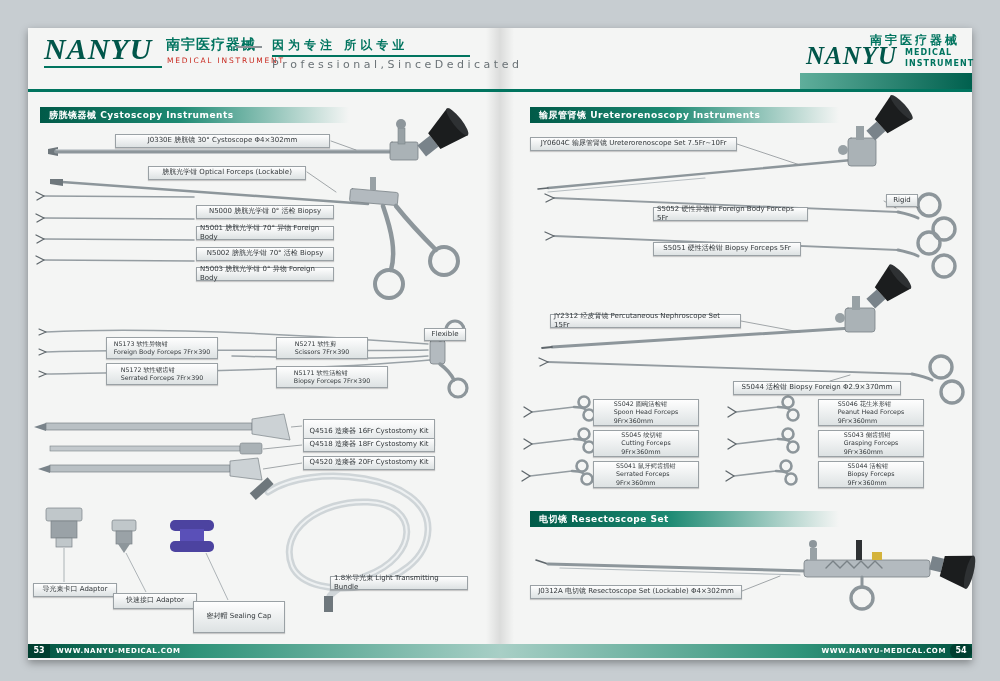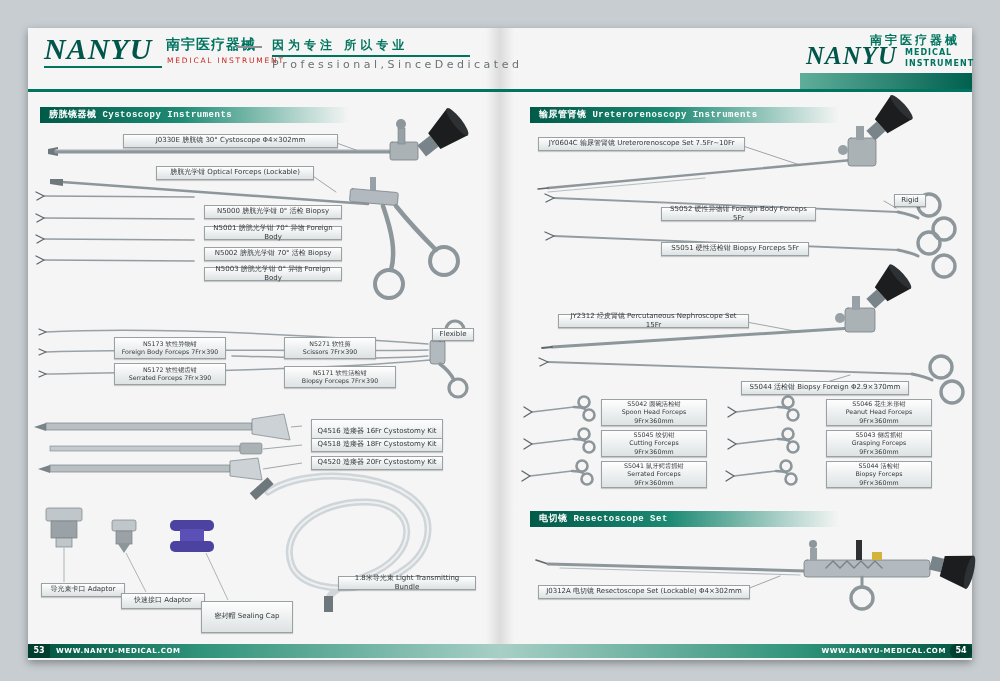--- a/index.html
+++ b/index.html
@@ -10,25 +10,25 @@
   #gutter{left:486px;top:28px;width:28px;height:632px;
           background:linear-gradient(to right,rgba(0,0,0,0),rgba(0,0,0,.10) 50%,rgba(0,0,0,0));}
   
   .logo-big{font-family:"Liberation Serif",serif;font-style:italic;font-weight:800;color:#00564a;}
   .teal{color:#00745f;}
   .red{color:#c8281e;}
   #rule{left:28px;top:89px;width:944px;height:3px;background:#00745f;}
   #rband{left:800px;top:73px;width:172px;height:16px;background:linear-gradient(to right,#5fae9b,#00604e);}
   
   .banner{height:16px;background:linear-gradient(to right,#005a48,#1d8a73 45%,rgba(141,197,184,0));
-          color:#fff;font-size:9px;font-weight:bold;line-height:16px;padding-left:9px;letter-spacing:.5px;font-family:Liberation Mono, monospace;}
+          color:#fff;font-size:9px;font-weight:bold;line-height:16px;padding-left:9px;letter-spacing:.5px;}
   
   .lbl{box-sizing:border-box;border:1px solid #9aa1a5;background:linear-gradient(#fefefe,#dde2e3);
        color:#33383b;font-size:7px;line-height:1.3;display:flex;align-items:center;justify-content:center;
-       text-align:center;padding:1px 3px;white-space:pre-line;box-shadow:0 1px 1px rgba(0,0,0,.18);margin-left:8px;}
+       text-align:left;padding:1px 3px;white-space:pre-line;box-shadow:0 1px 1px rgba(0,0,0,.18);}
   .lbl.sm{font-size:6.3px;}
   
   #fbar{left:28px;top:644px;width:944px;height:14px;
         background:linear-gradient(to right,#00523f,#2f9379 18%,#a8cfc6 50%,#2f9379 82%,#00523f);}
   .pgno{width:22px;height:14px;background:#003f30;color:#fff;font-size:8px;font-weight:bold;
         text-align:center;line-height:14px;}
   .site{height:14px;line-height:14px;color:#fff;font-size:7px;font-weight:bold;letter-spacing:.6px;}
   svg{position:absolute;left:0;top:0;}
 </style>
 </head>

